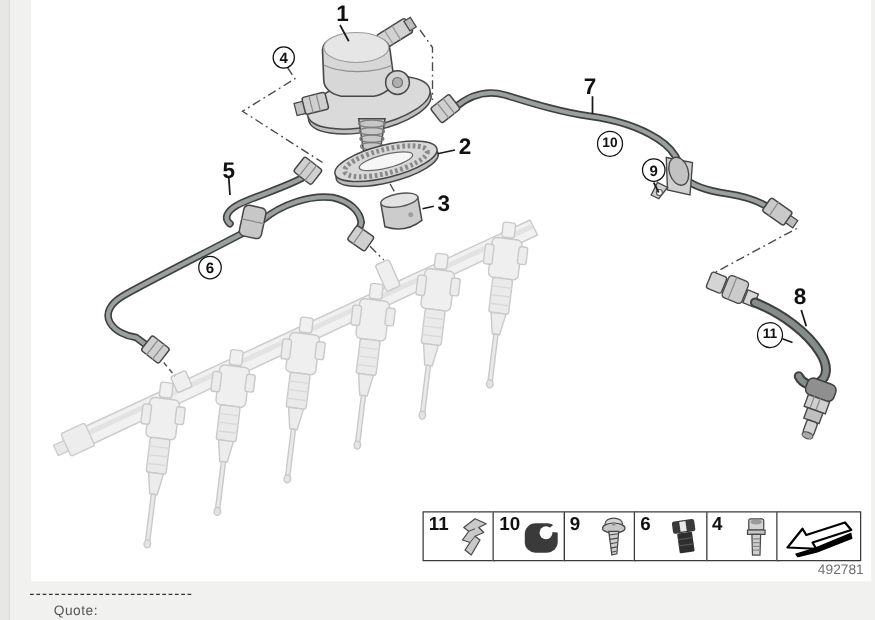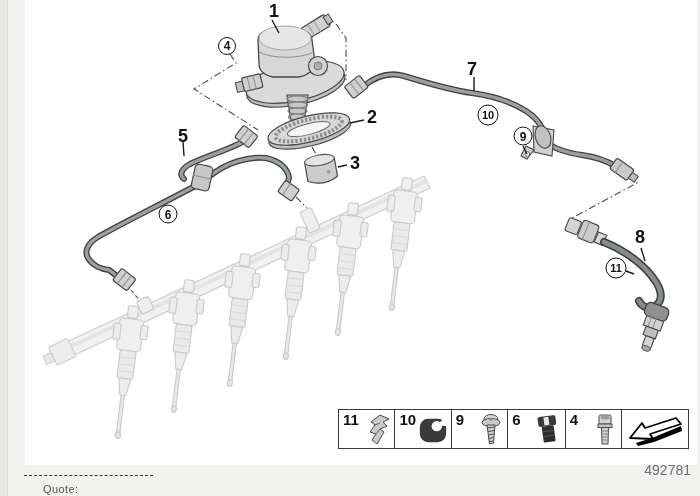--- a/index.html
+++ b/index.html
@@ -18,21 +18,21 @@
     border:1.7px solid #111;border-radius:50%;
     font-size:12px;display:flex;align-items:center;justify-content:center;
     background:transparent;box-sizing:border-box;
   }
   .legend{position:absolute;left:338px;top:409px;height:40px;display:flex;}
   .lcell{position:relative;box-sizing:border-box;border:1.6px solid #3a3a3a;background:#fff;margin-left:-1.6px;}
   .lcell:first-child{margin-left:0;}
   .lnum{position:absolute;left:4px;top:1px;font-weight:700;font-size:15px;color:#111;}
   .licon{position:absolute;right:2px;top:3px;}
   .licon.wide{right:4px;top:4px;}
-  .fig-number{position:absolute;left:631px;top:450px;width:60px;text-align:right;font-size:14px;color:#6f6f6f;margin-top:12px;}
+  .fig-number{position:absolute;left:631px;top:450px;width:60px;text-align:right;font-size:11px;color:#6f6f6f;}
   .bottom-rule{position:absolute;left:24px;top:475px;width:129px;border-top:1.6px dashed #333;}
   .quote-label{position:absolute;left:43px;top:483px;font-size:11px;color:#555;letter-spacing:.4px;}
 </style>
 </head>
 <body>
 
 <div class="left-strip"></div>
 <div class="panel"></div>
 
 <svg class="artwork" viewBox="0 0 700 496" xmlns="http://www.w3.org/2000/svg">

